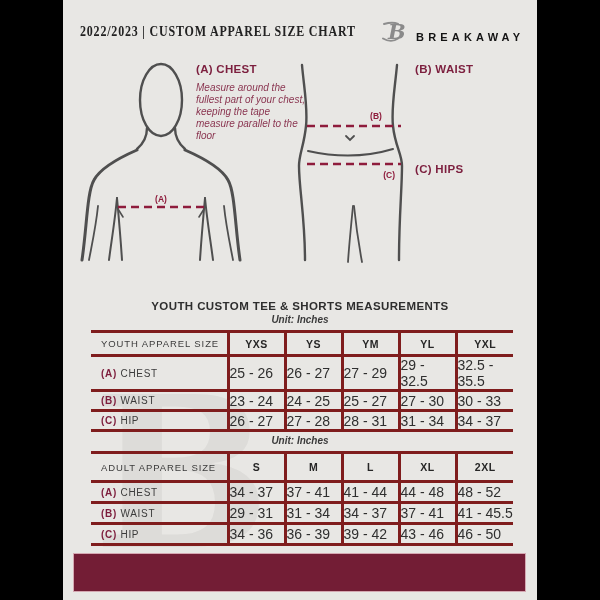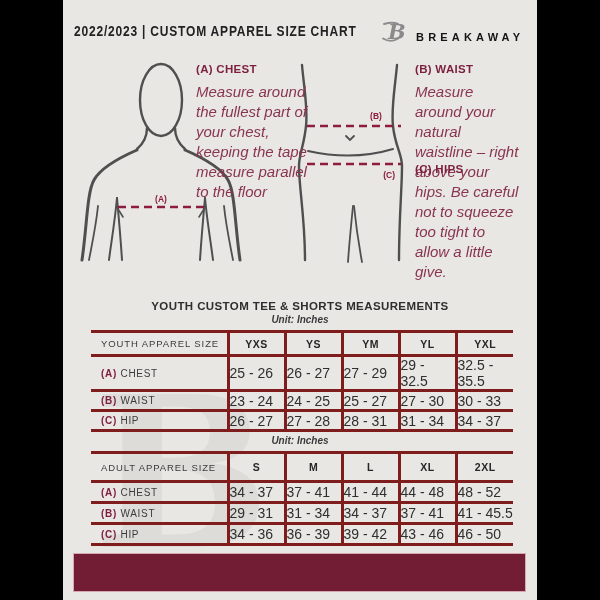--- a/index.html
+++ b/index.html
@@ -13,38 +13,38 @@
   .watermark {
     position:absolute; left:30px; top:388px;
     font-family:"DejaVu Serif", serif; font-weight:bold;
     font-size:210px; line-height:0.82; color:rgba(40,40,40,0.055);
     z-index:0; pointer-events:none;
   }
 
   .content { position:absolute; inset:0; z-index:1; }
 
   
-  .doc-title { position:absolute; left:11px; top:22px; }
+  .doc-title { position:absolute; left:17px; top:22px;font-family:Liberation Serif, serif; }
   .doc-title span{
     display:inline-block; transform:scaleX(0.8); transform-origin:0 50%;
     font-weight:700; font-size:15px; letter-spacing:1px; color:#222;
     white-space:nowrap;
   }
   .brand { position:absolute; left:318px; top:18px; display:flex; align-items:center; }
   .brand svg { display:block; }
   .brand-name { font-size:11px; font-weight:700; letter-spacing:4.2px; color:#141414; margin-left:9px; margin-top:12px; }
 
   
   .fig { position:absolute; }
   .fig-left  { left:8px;  top:56px; }
   .fig-right { left:228px; top:56px; }
 
   .instr { position:absolute; }
   .instr h3 { font-size:11.5px; font-weight:700; color:#7c1f3e; letter-spacing:0.3px; margin-bottom:7px; }
-  .instr p  { font-size:15px; font-style:italic; color:#8a3550; line-height:20px; }
+  .instr p  { font-size:10px; font-style:italic; color:#8a3550; line-height:12px; }
   .instr-a { left:133px; top:63px; width:112px; }
   .instr-b { left:352px; top:63px; width:106px; }
   .instr-c { left:352px; top:163px; width:110px; }
 
   
   .tbl-block { position:absolute; left:0; width:474px; text-align:center;margin-top:24px; }
   .tbl-youth { top:276px; }
   .tbl-adult { top:410px; }
   .tbl-block h2 { font-size:11.5px; font-weight:700; color:#2e2e2e; letter-spacing:0.4px; line-height:13px; }
   .tbl-block .unit { font-size:10px; font-style:italic; font-weight:700; color:#3a3a3a; line-height:13px; }
@@ -126,21 +126,20 @@
         <text class="diagram-letter" x="85" y="63" text-anchor="middle">(B)</text>
         <text class="diagram-letter" x="104" y="122" text-anchor="end">(C)</text>
       </svg>
 
       <div class="instr instr-a">
         <h3>(A) CHEST</h3>
         <p>Measure around the fullest part of your chest, keeping the tape measure parallel to the floor</p>
       </div>
       <div class="instr instr-b">
         <h3>(B) WAIST</h3>
-        <p>Measure around your natural waistline – right above your hips. Be careful not to squeeze too tight to allow a little give.</p>
       </div>
       <div class="instr instr-c">
         <h3>(C) HIPS</h3>
       </div>
 
       <div class="tbl-block tbl-youth">
         <h2>YOUTH CUSTOM TEE &amp; SHORTS MEASUREMENTS</h2>
         <div class="unit">Unit: Inches</div>
         <table>
           <colgroup>

